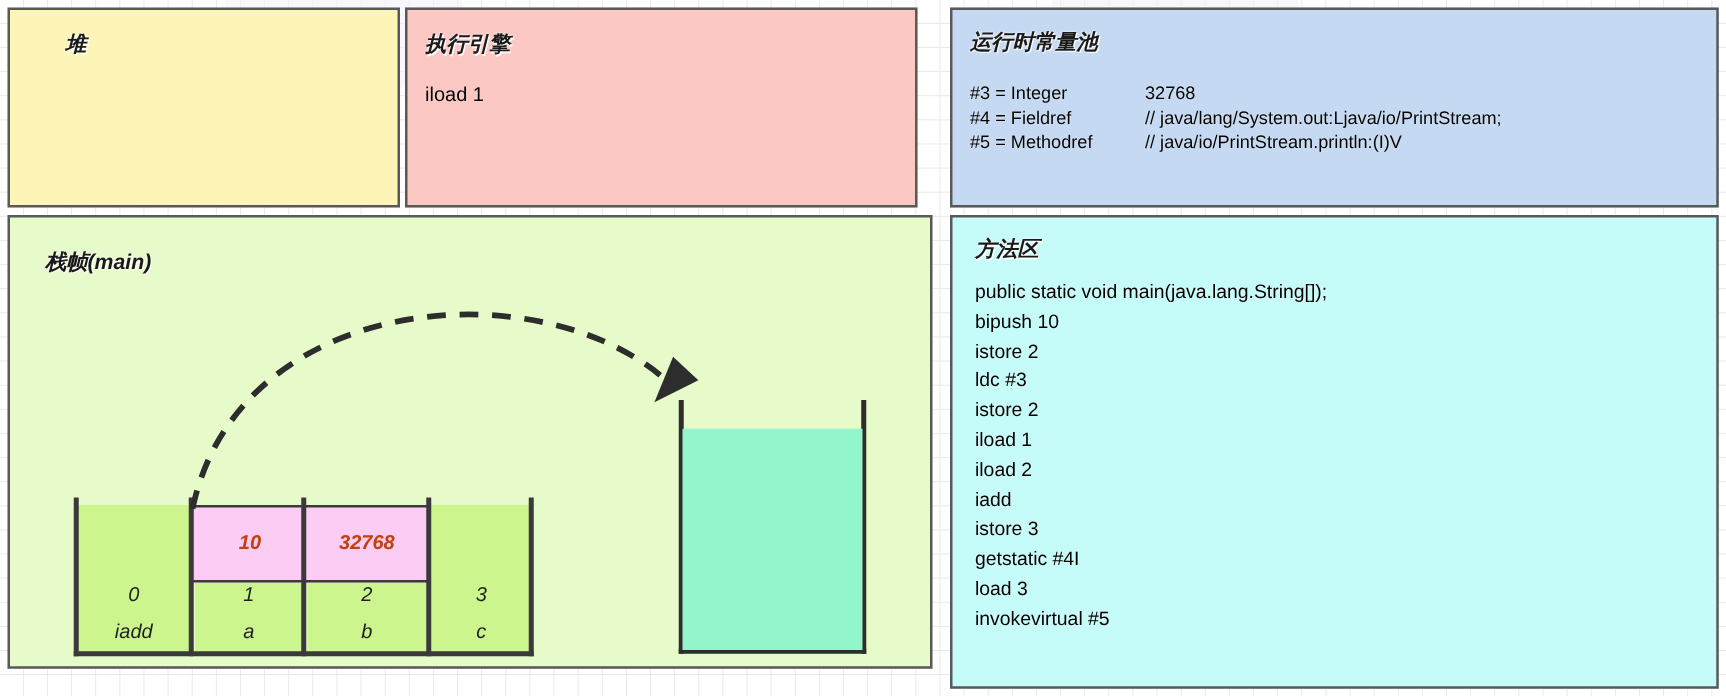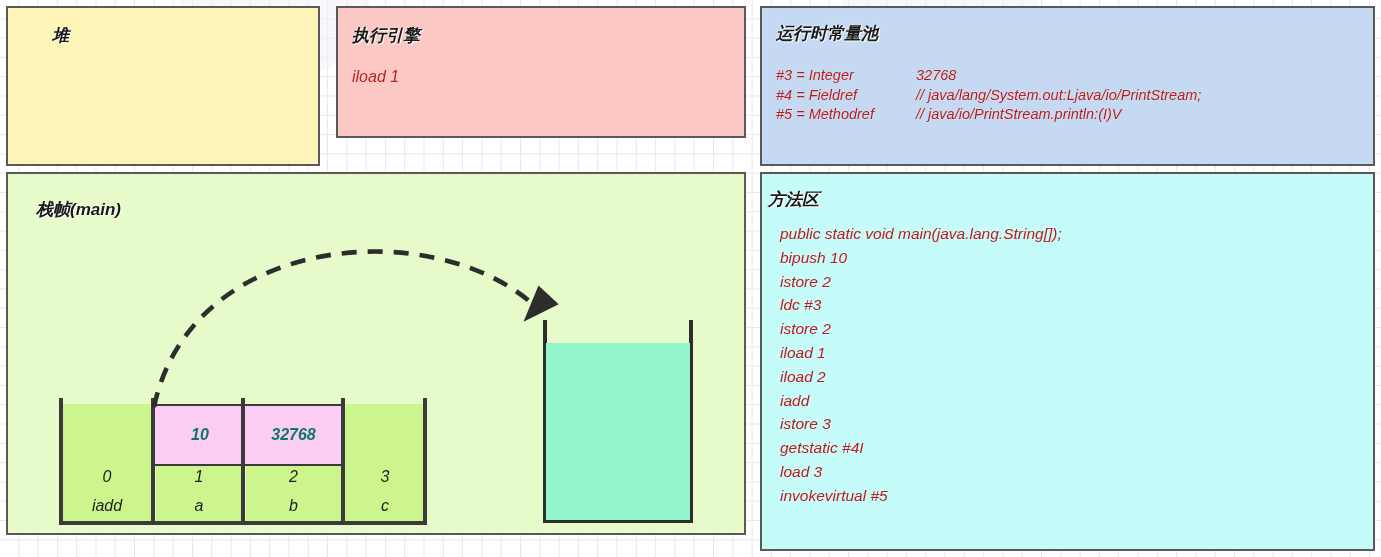--- a/index.html
+++ b/index.html
@@ -42,35 +42,34 @@
   .panel-title {
     position: absolute;
     font-weight: bold;
     font-style: italic;
     color: #1a1a1a;
     text-shadow: 0 0 2px #ffffff, 1px 1px 0 rgba(255,255,255,.85);
     white-space: nowrap;
   }
 
   .code-line {
-    font-style: italic;
-    color: #b91c1c;
+    color: #000000;
     white-space: pre;
     text-shadow: 0 0 1px rgba(255,255,255,.6);
   }
 
   
   #heap {
     left: 6px; top: 6px; width: 314px; height: 160px;
     background: #fdf5b8;
   }
   #heap-title { left: 44px; top: 16px; font-size: 17px; }
 
   #engine {
-    left: 336px; top: 6px; width: 410px; height: 132px;
+    left: 324px; top: 6px; width: 410px; height: 160px;
     background: #fbc8c4;
   }
   #engine-title { left: 14px; top: 16px; font-size: 17px; }
   #engine-instr { position: absolute; left: 14px; top: 60px; font-size: 16px; }
 
   #rcp {
     left: 760px; top: 6px; width: 615px; height: 160px;
     background: #c5daf2;
   }
   #rcp-title { left: 14px; top: 14px; font-size: 17px; }
@@ -108,21 +107,21 @@
     box-sizing: border-box;
     background: #fbcdf5;
     border-top: 2px solid #3a3a3a;
     border-bottom: 2px solid #3a3a3a;
     display: flex;
     align-items: center;
     justify-content: center;
     font-style: italic;
     font-weight: bold;
     font-size: 16px;
-    color: #0f766e;
+    color: #c2410c;
   }
   .lvt-idx, .lvt-name {
     position: absolute;
     text-align: center;
     font-style: italic;
     font-size: 16px;
     color: #1f1f1f;
   }
 
   
@@ -140,21 +139,21 @@
     background: #93f5cb;
   }
 
   #flow-arrow { position: absolute; left: 6px; top: 172px; pointer-events: none; }
 
   
   #marea {
     left: 760px; top: 172px; width: 615px; height: 379px;
     background: #c5fbf9;
   }
-  #marea-title { left: 6px; top: 14px; font-size: 17px; font-family: Liberation Mono, monospace; }
+  #marea-title { left: 18px; top: 14px; font-size: 17px; font-family: Liberation Mono, monospace; }
   #marea-code {
     position: absolute; left: 18px; top: 48px;
     font-size: 15.5px; line-height: 23.8px;
   }
 </style>
 </head>
 <body>
 
 <div id="canvas">
 

